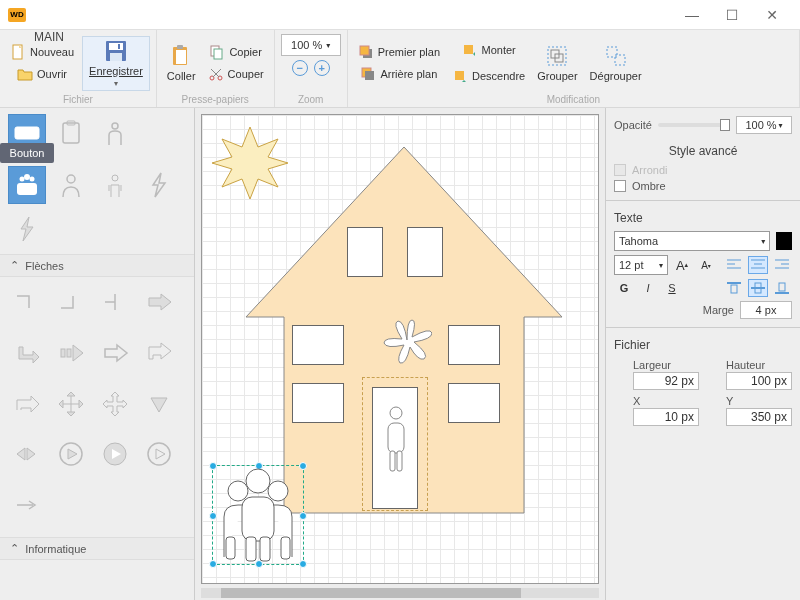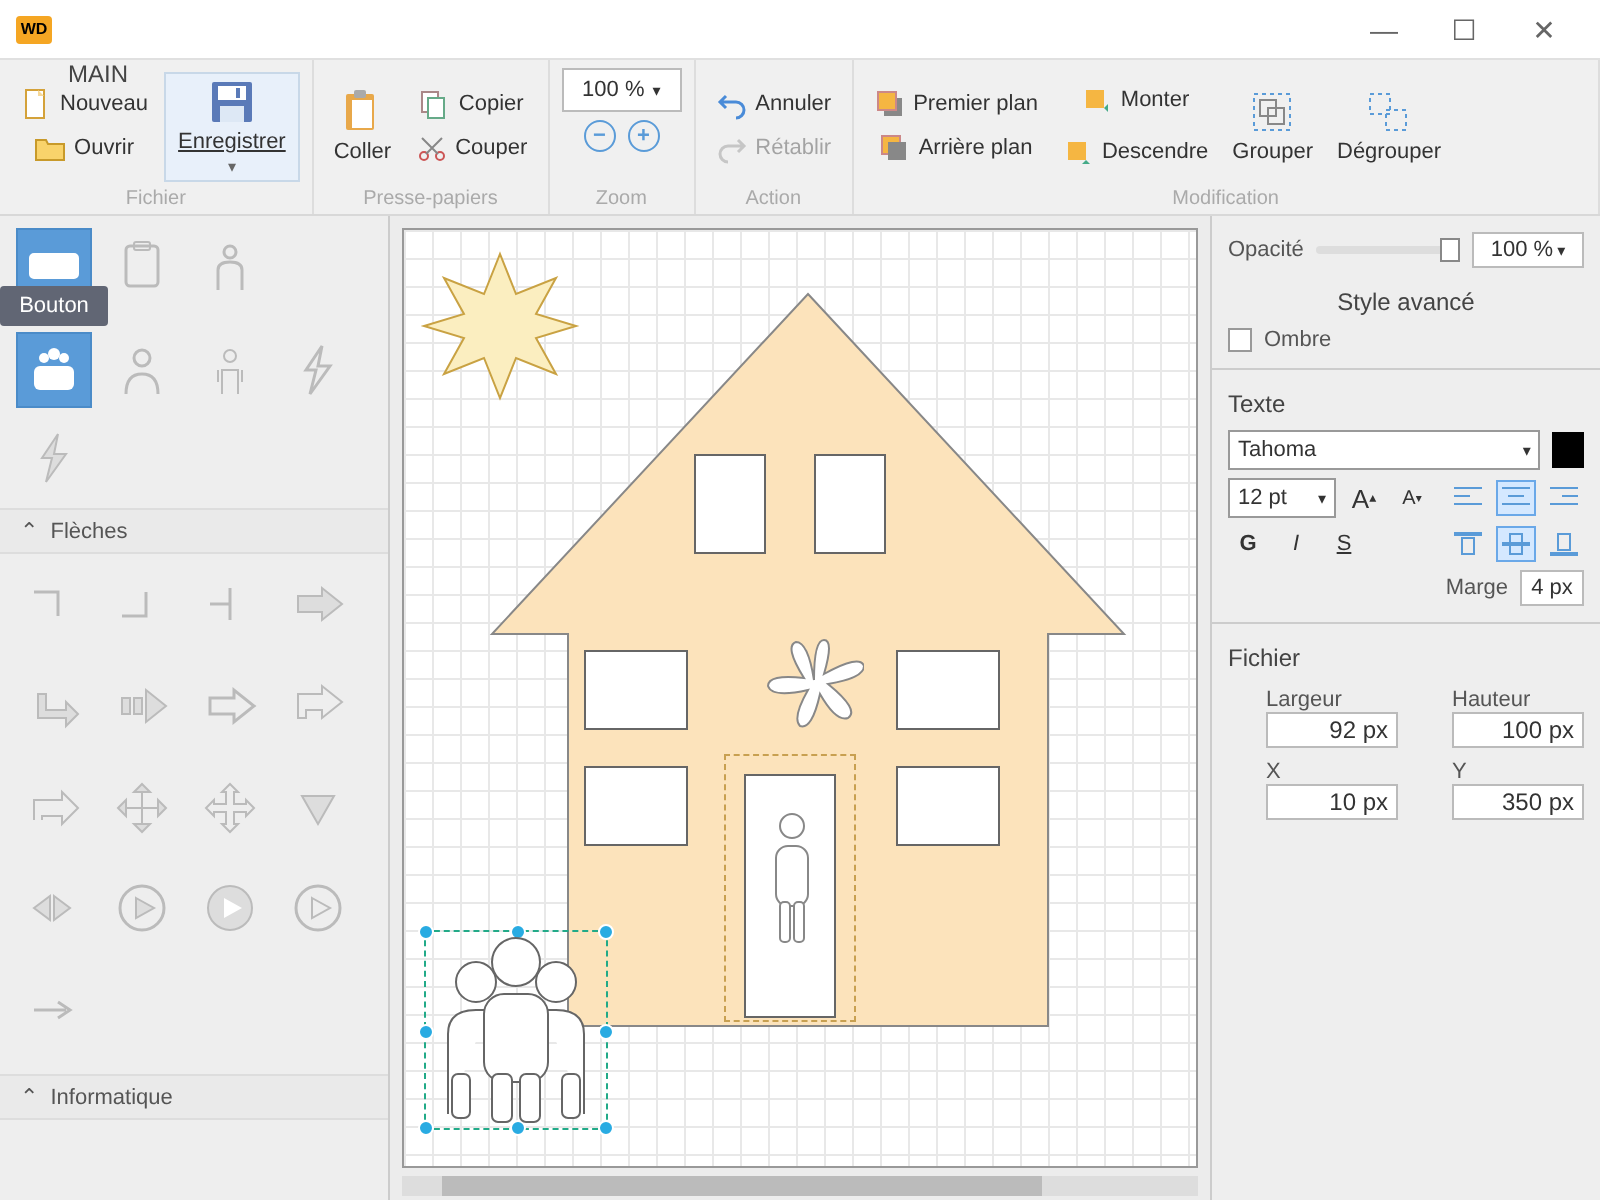--- a/index.html
+++ b/index.html
@@ -152,39 +152,20 @@
           <span style="margin-left:4px;font-size:8px">▾</span>
         </div>
       <div style="display:flex;gap:6px">
         <div class="zoom-ctrl">−</div>
         <div class="zoom-ctrl">+</div>
       </div>
     </div>
     <div class="ribbon-group-label">Zoom</div>
   </div>
 
-  <div class="ribbon-group">
-    <div class="ribbon-row">
-      <div style="display:flex;flex-direction:column;gap:2px">
-        <div class="ribbon-btn ribbon-btn-sm">
-          <span class="icon-sm"><svg viewBox="0 0 16 16">
-                <path d="M5 4 L2 7 L5 10 M2 7 L10 7 A4 4 0 0 1 10 15" fill="none" stroke="#4a8bd8" stroke-width="1.5"></path>
-              </svg></span>
-          <span>Annuler</span>
-        </div>
-        <div class="ribbon-btn ribbon-btn-sm" style="opacity:0.4">
-          <span class="icon-sm"><svg viewBox="0 0 16 16">
-                <path d="M11 4 L14 7 L11 10 M14 7 L6 7 A4 4 0 0 0 6 15" fill="none" stroke="#888" stroke-width="1.5"></path>
-              </svg></span>
-          <span>Rétablir</span>
-        </div>
-      </div>
-    </div>
-    <div class="ribbon-group-label">Action</div>
-  </div>
 
   <div class="ribbon-group" style="flex:1">
     <div class="ribbon-row">
       <div style="display:flex;flex-direction:column;gap:2px">
         <div class="ribbon-btn ribbon-btn-sm">
           <span class="icon-sm"><svg viewBox="0 0 16 16">
                 <rect x="5" y="5" width="9" height="9" fill="#888"></rect>
                 <rect x="2" y="2" width="9" height="9" fill="#f5b642" stroke="#c88"></rect>
               </svg></span>
           <span>Premier plan</span>
@@ -458,20 +439,24 @@
           <div class="slider-thumb"></div>
         </div>
       <div class="val-box">
           <span>100 %</span>
           <span style="font-size:8px;margin-left:2px">▾</span>
         </div>
     </div>
 
     <div class="section-title" style="text-align:center">Style avancé</div>
     <div class="prop-row">
+        <span class="cb disabled"></span>
+        <span class="prop-label" style="color:#bbb">Arrondi</span>
+      </div>
+    <div class="prop-row">
         <span class="cb"></span>
         <span class="prop-label">Ombre</span>
       </div>
 
     <div class="divider"></div>
     <div class="section-title">Texte</div>
     <div class="prop-row">
       <div class="select">
           <span>Tahoma</span>
           <span style="font-size:8px">▾</span>
@@ -521,21 +506,21 @@
         </div>
       <div class="tbtn">
           <svg width="14" height="12">
             <rect x="0" y="10" width="14" height="2" fill="#5a9bd8"></rect>
             <rect x="4" y="1" width="6" height="8" fill="none" stroke="#5a9bd8"></rect>
           </svg>
         </div>
     </div>
     <div class="prop-row" style="justify-content:flex-end">
       <span class="prop-label">Marge</span>
-      <div class="val-box" style="width:32px">4 px</div>
+      <div class="val-box" style="width:52px">4 px</div>
     </div>
 
     <div class="divider"></div>
     <div class="section-title">Fichier</div>
     <div class="pos-grid">
       <div class="pos-col">
         <label>Largeur</label>
         <div class="inbox">92 px</div>
       </div>
       <div class="pos-col">

